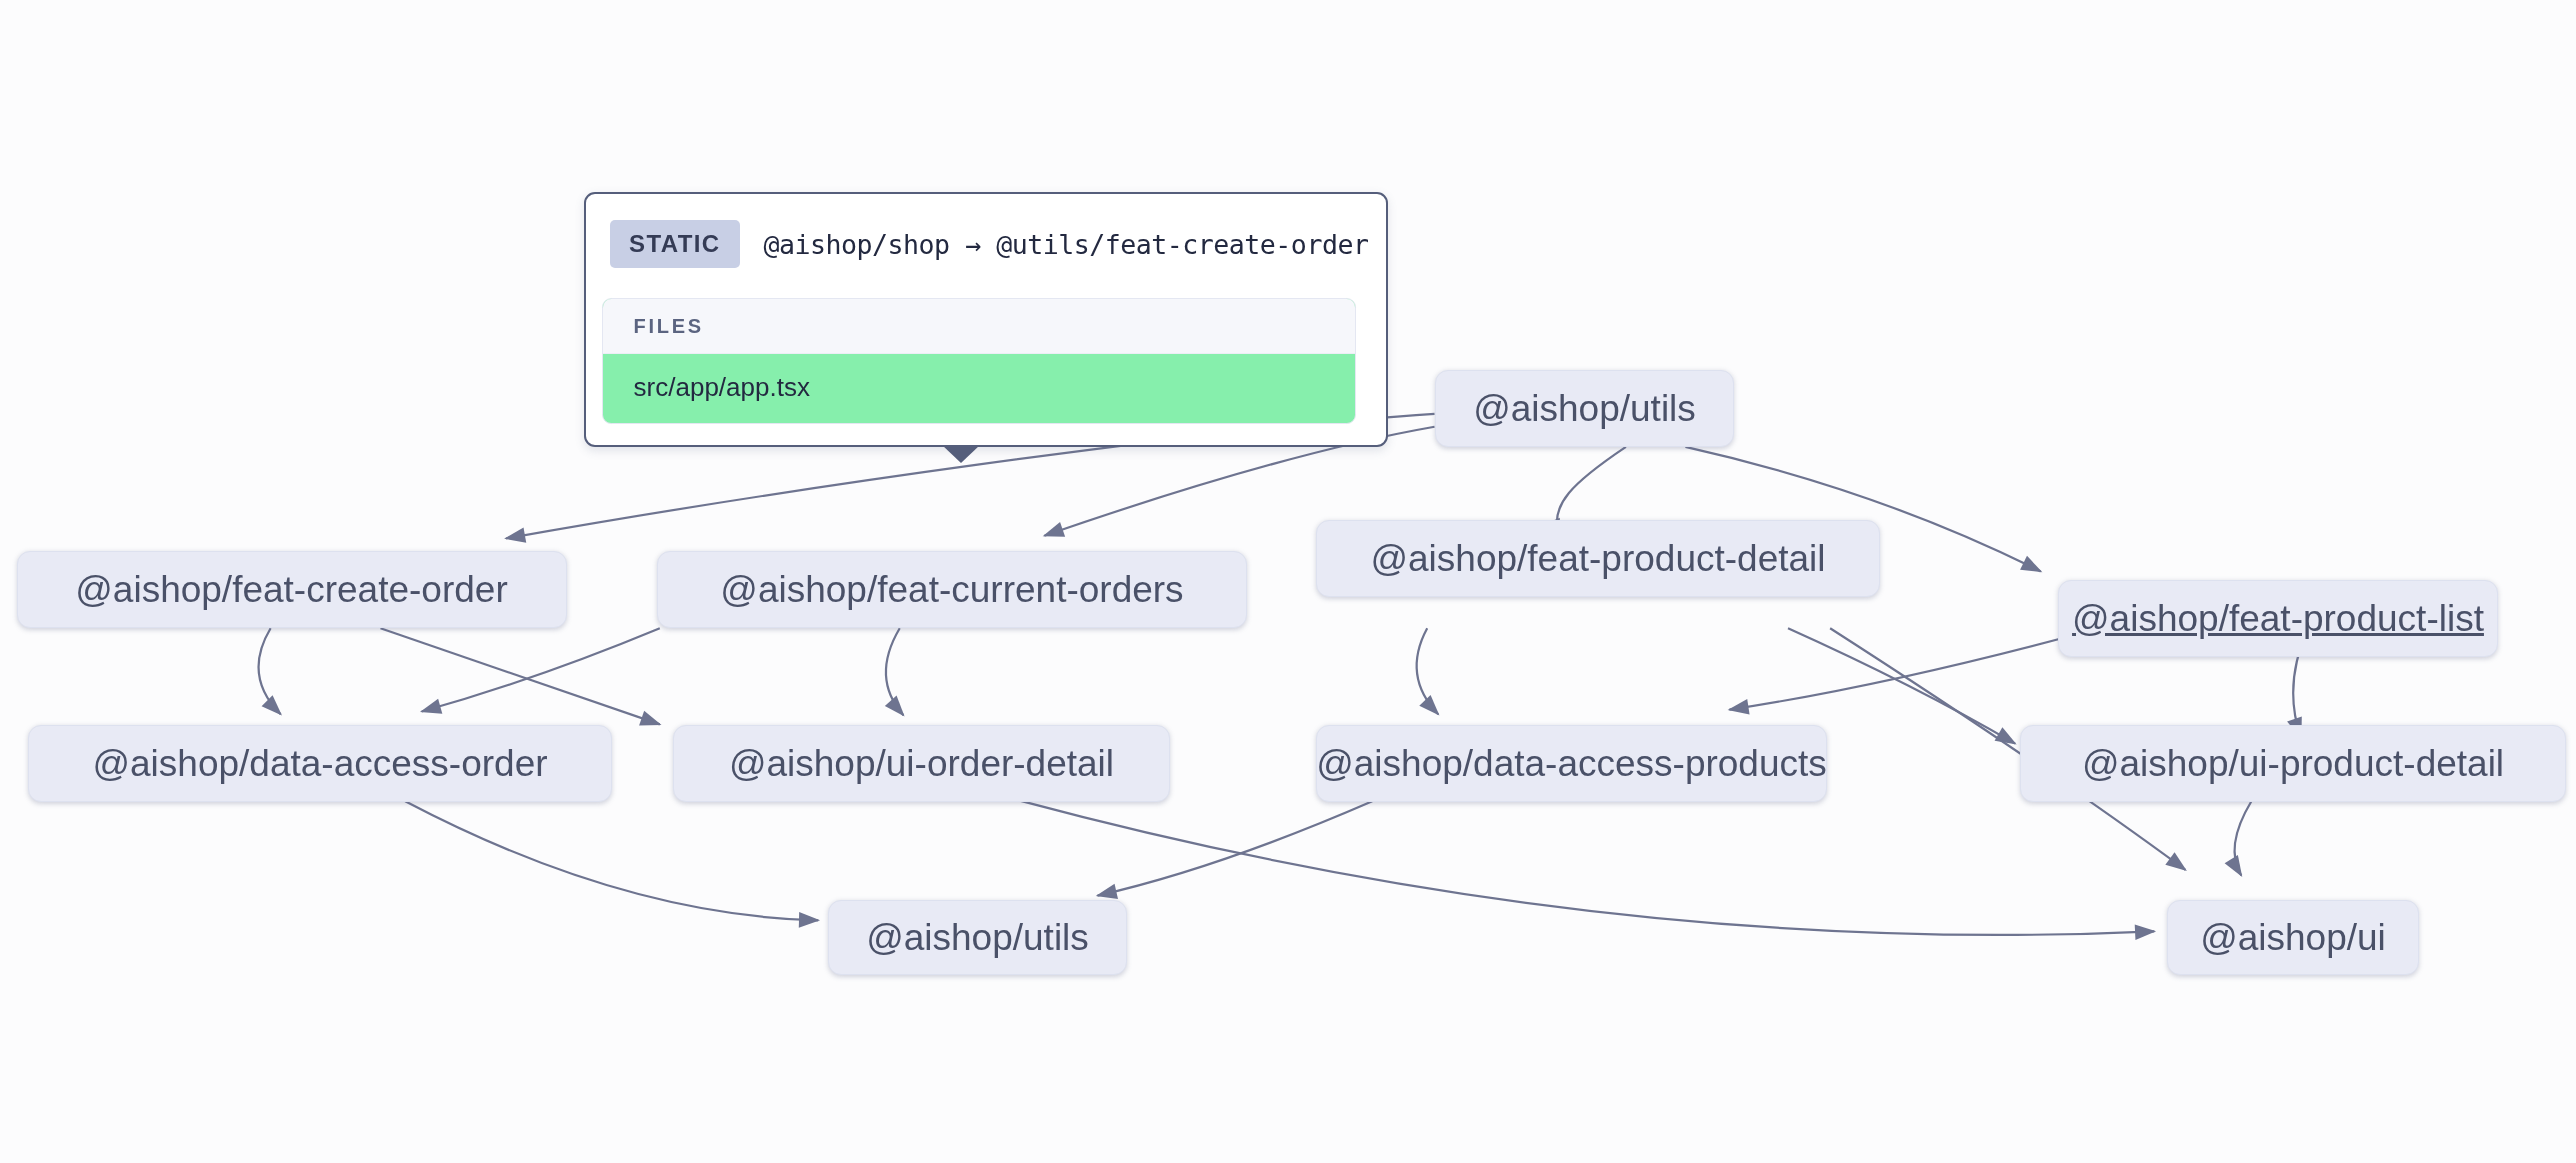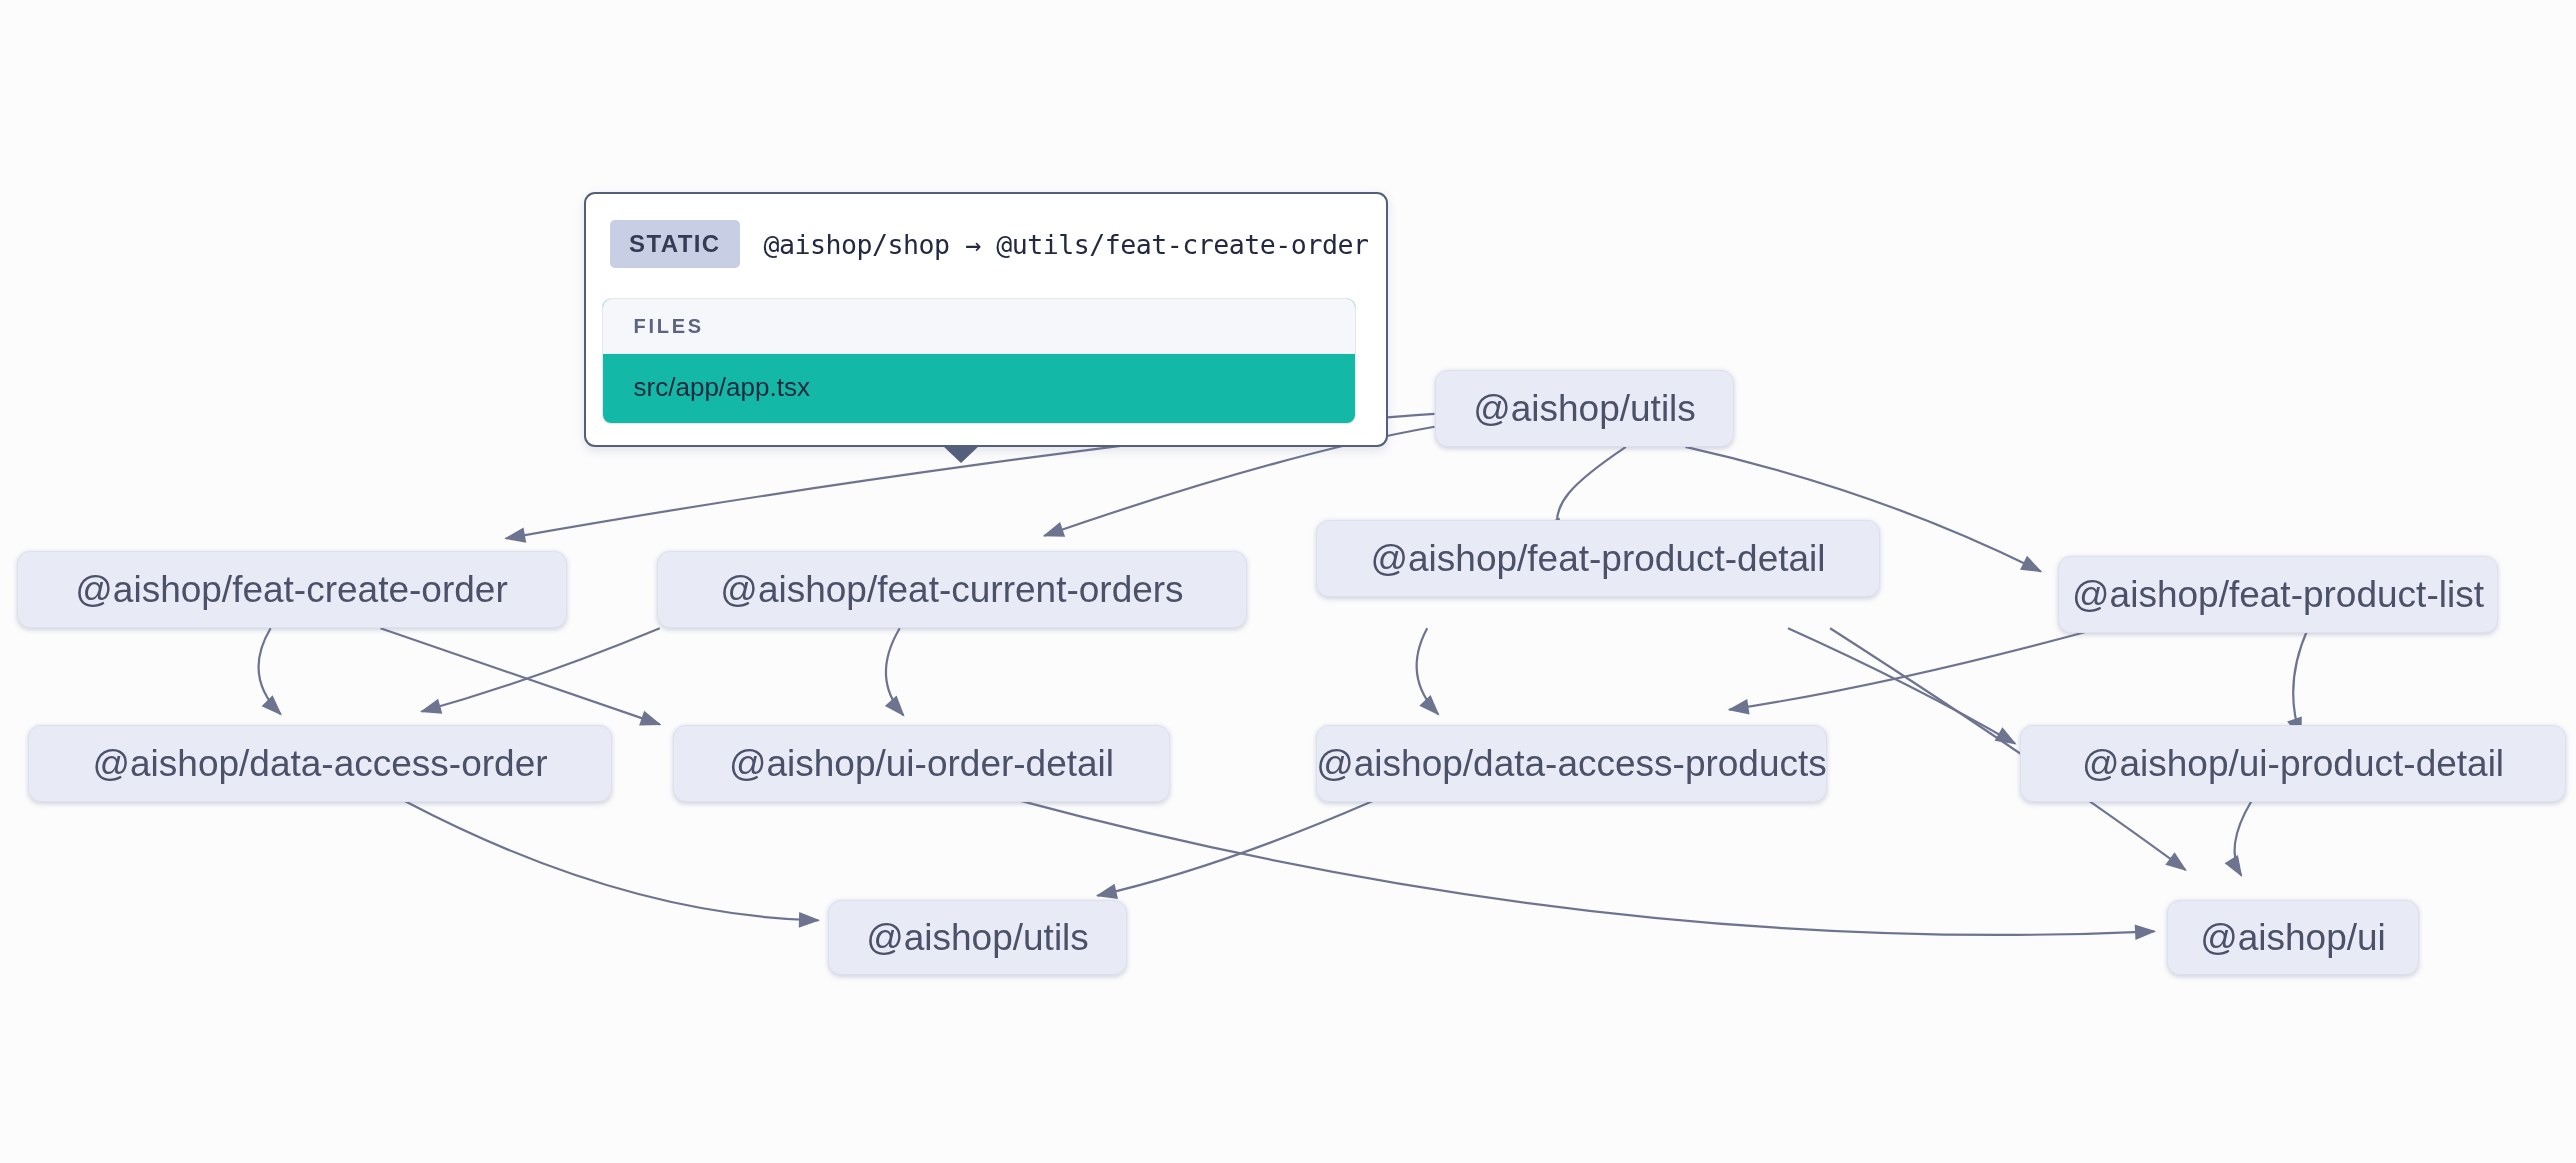--- a/index.html
+++ b/index.html
@@ -30,21 +30,21 @@
   .badge{
     background:var(--badge-bg);color:var(--badge-text);font-weight:bold;
     font-size:24px;letter-spacing:1.4px;padding:12px 19px;border-radius:5px;line-height:1;
   }
   .tt-title{
     font-family:"DejaVu Sans Mono","Liberation Mono",monospace;
     font-size:26.6px;color:#232940;letter-spacing:-0.5px;white-space:nowrap;
   }
   .files-box{
     position:absolute;left:15.6px;right:30px;top:104px;height:126px;
-    border:1.8px solid #e4e7f2;border-radius:9.2px;background:#14b8a6;overflow:hidden;
+    border:1.8px solid #e4e7f2;border-radius:9.2px;background:#86efac;overflow:hidden;
   }
   .files-head{
     background:#f6f7fb;border-bottom:1.8px solid #eceef6;height:55px;
     display:flex;align-items:center;padding-left:31px;
     font-size:20px;letter-spacing:2.7px;color:#5b6480;font-weight:bold;
   }
   .file-row{height:67px;display:flex;align-items:center;padding-left:31px;font-size:26px;color:#232940}
   .tt-pointer{
     position:absolute;left:356px;bottom:-18.3px;width:0;height:0;
     border-left:19px solid transparent;border-right:19px solid transparent;
@@ -79,21 +79,21 @@
       <path class="edge" d="M 442 875 Q 680 1000 893 1005" marker-end="url(#arr)"></path>
       <path class="edge" d="M 1498 875 Q 1330 948 1198 978" marker-end="url(#arr)"></path>
     </g>
 </svg>
 
 <div id="nodes">
     <div class="node" style="left: 1435px; top: 370px; width: 299px; height: 77px;">@aishop/utils</div>
     <div class="node" style="left: 16.5px; top: 551px; width: 550px; height: 77px;">@aishop/feat-create-order</div>
     <div class="node" style="left: 657px; top: 551px; width: 590px; height: 77px;">@aishop/feat-current-orders</div>
     <div class="node" style="left: 1316px; top: 520px; width: 564px; height: 77px;">@aishop/feat-product-detail</div>
-    <div class="node" style="left: 2058px; top: 556px; width: 440px; height: 77px;">@aishop/feat-product-list</div>
+    <div class="node" style="left: 2058px; top: 580px; width: 440px; height: 77px; text-decoration: underline;">@aishop/feat-product-list</div>
     <div class="node" style="left: 28px; top: 725px; width: 584px; height: 77px;">@aishop/data-access-order</div>
     <div class="node" style="left: 673px; top: 725px; width: 497px; height: 77px;">@aishop/ui-order-detail</div>
     <div class="node" style="left: 1316px; top: 725px; width: 511px; height: 77px;">@aishop/data-access-products</div>
     <div class="node" style="left: 2020px; top: 725px; width: 546px; height: 77px;">@aishop/ui-product-detail</div>
     <div class="node" style="left: 828px; top: 900px; width: 299px; height: 75px;">@aishop/utils</div>
     <div class="node" style="left: 2167px; top: 900px; width: 252px; height: 75px;">@aishop/ui</div>
   </div>
 
 <div class="tooltip">
   <div class="tt-head">

